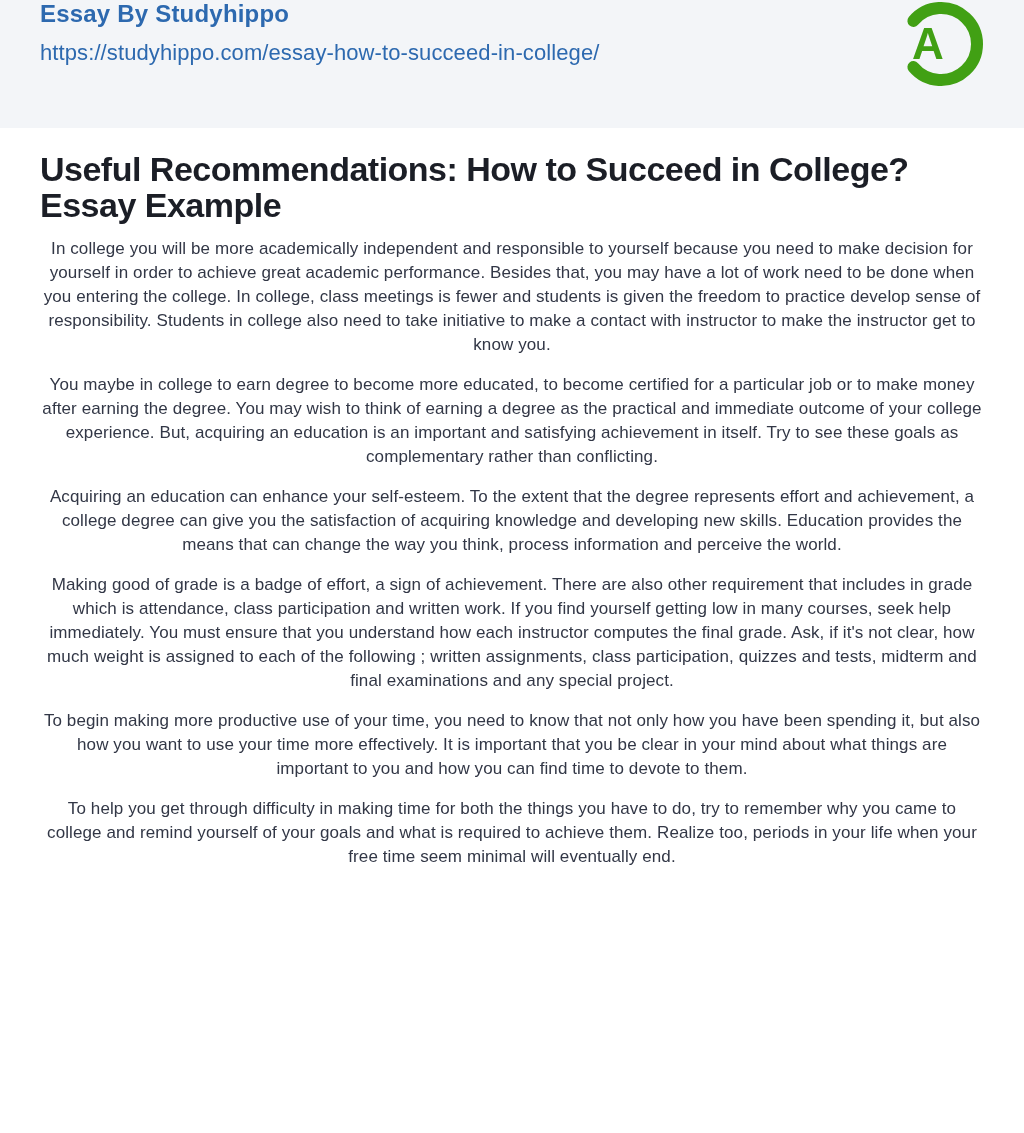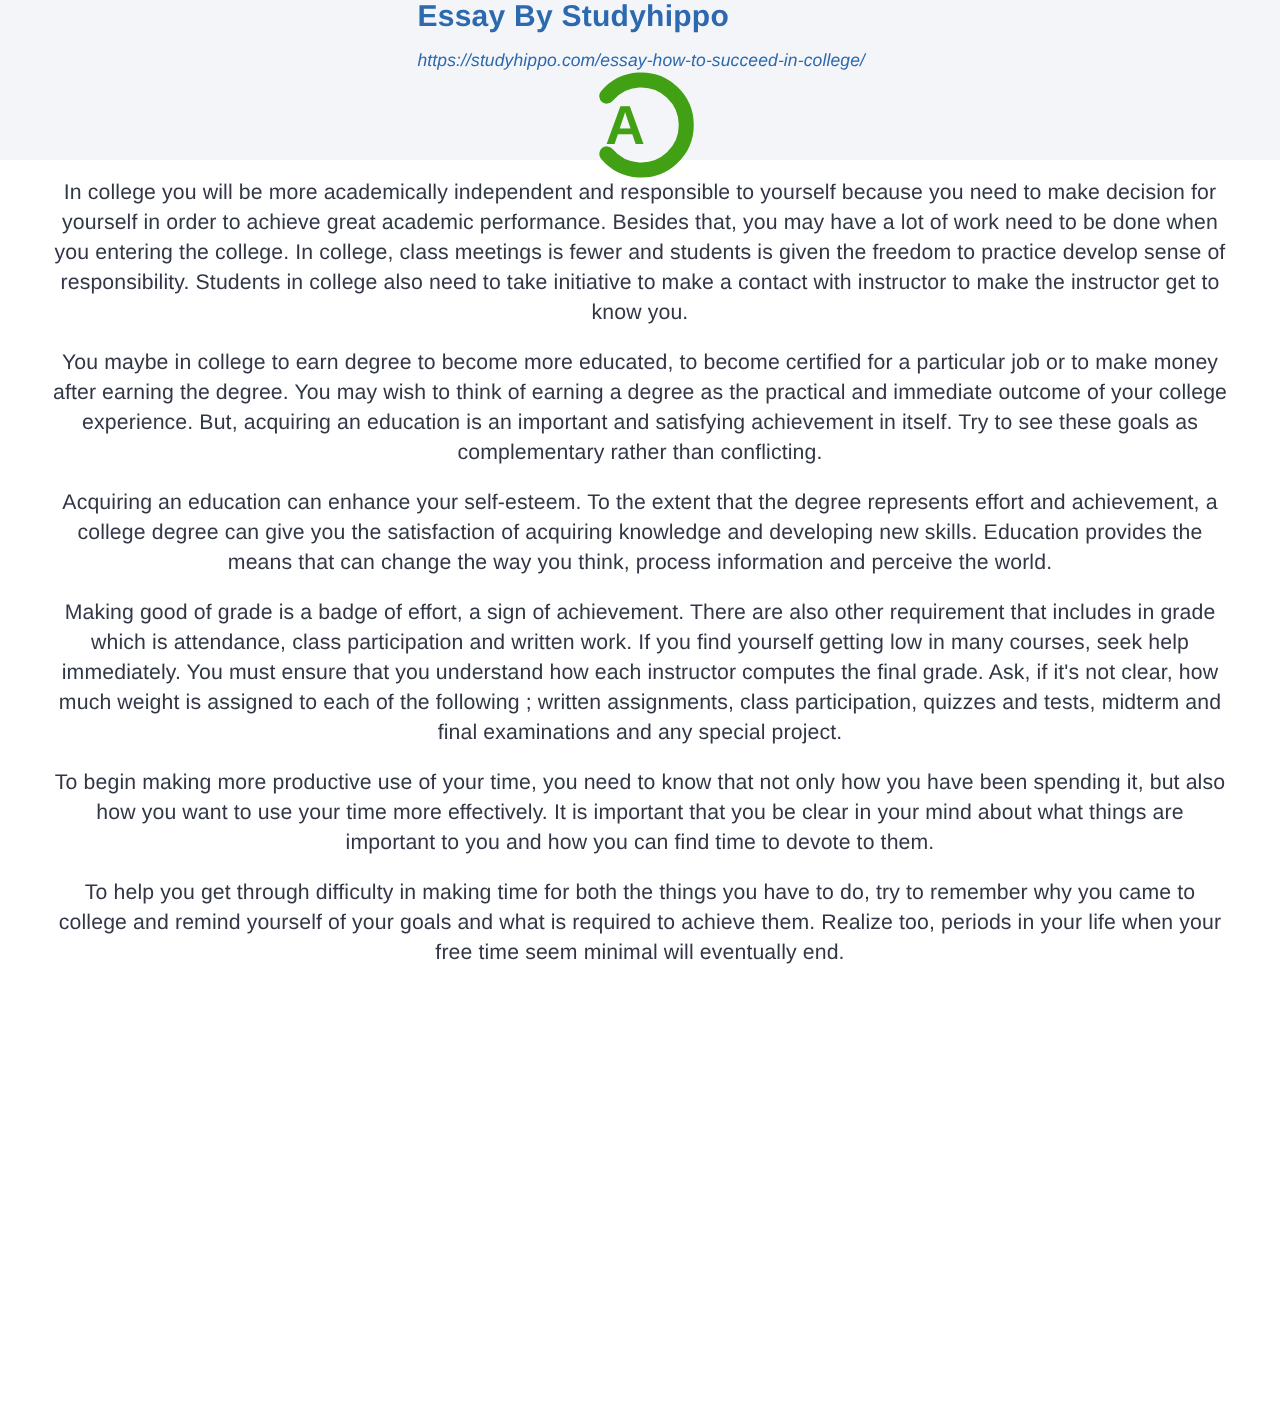--- a/index.html
+++ b/index.html
@@ -10,32 +10,31 @@
     --body-text:#323746;
   }
   *{box-sizing:border-box;}
   html,body{margin:0;padding:0;}
   body{
     width:1024px;height:1133px;overflow:hidden;background:#ffffff;
     font-family:"Liberation Sans","DejaVu Sans",sans-serif;
   }
   .header{
     width:100%;height:128px;background:var(--header-bg);
-    display:flex;align-items:center;justify-content:space-between;
+    display:flex;align-items:flex-start;justify-content:space-between;
     padding:0 38px 0 40px;
-    flex-direction:column;
   }
   .header-left{display:flex;flex-direction:column;justify-content:center;}
   .site-title{
     color:var(--accent-blue);font-size:24px;font-weight:700;
     letter-spacing:0.2px;margin-bottom:12px;
   }
   .site-url{
-    color:var(--accent-blue);font-size:14px;font-weight:400;
-    text-decoration:none;letter-spacing:0.1px;font-style:italic;
+    color:var(--accent-blue);font-size:22px;font-weight:400;
+    text-decoration:none;letter-spacing:0.1px;
   }
   .logo{width:90px;height:92px;flex:0 0 auto;margin-top:-2px;}
   .content{padding:0 40px;}
   h1.essay-title{
     margin:23px 0 0 0;max-width:930px;
     color:var(--title-color);
     font-size:34px;line-height:36px;font-weight:800;
     letter-spacing:-0.5px;
   }
   .essay-body{margin-top:14px;}
@@ -58,20 +57,21 @@
   <div class="logo">
     <svg viewBox="0 0 90 90" width="90" height="92" aria-hidden="true">
 
       <path d="M 17.4 21.9 A 36 36 0 1 1 17.4 68.1" fill="none" stroke="var(--logo-green)" stroke-width="12" stroke-linecap="round"></path>
       <text x="32" y="60" text-anchor="middle" font-family="Liberation Sans, DejaVu Sans, sans-serif" font-size="44" font-weight="700" fill="var(--logo-green)">A</text>
     </svg>
   </div>
 </div>
 
 <div class="content">
+  <h1 class="essay-title">Useful Recommendations: How to Succeed in College? Essay Example</h1>
   <div class="essay-body" id="essay-body">
       <p>In college you will be more academically independent and responsible to yourself because you need to make decision for yourself in order to achieve great academic performance. Besides that, you may have a lot of work need to be done when you entering the college. In college, class meetings is fewer and students is given the freedom to practice develop sense of responsibility. Students in college also need to take initiative to make a contact with instructor to make the instructor get to know you.</p>
       <p>You maybe in college to earn degree to become more educated, to become certified for a particular job or to make money after earning the degree. You may wish to think of earning a degree as the practical and immediate outcome of your college experience. But, acquiring an education is an important and satisfying achievement in itself. Try to see these goals as complementary rather than conflicting.</p>
       <p>Acquiring an education can enhance your self-esteem. To the extent that the degree represents effort and achievement, a college degree can give you the satisfaction of acquiring knowledge and developing new skills. Education provides the means that can change the way you think, process information and perceive the world.</p>
       <p>Making good of grade is a badge of effort, a sign of achievement. There are also other requirement that includes in grade which is attendance, class participation and written work. If you find yourself getting low in many courses, seek help immediately. You must ensure that you understand how each instructor computes the final grade. Ask, if it's not clear, how much weight is assigned to each of the following ; written assignments, class participation, quizzes and tests, midterm and final examinations and any special project.</p>
       <p>To begin making more productive use of your time, you need to know that not only how you have been spending it, but also how you want to use your time more effectively. It is important that you be clear in your mind about what things are important to you and how you can find time to devote to them.</p>
       <p>To help you get through difficulty in making time for both the things you have to do, try to remember why you came to college and remind yourself of your goals and what is required to achieve them. Realize too, periods in your life when your free time seem minimal will eventually end.</p>
     </div>
 </div>
 

